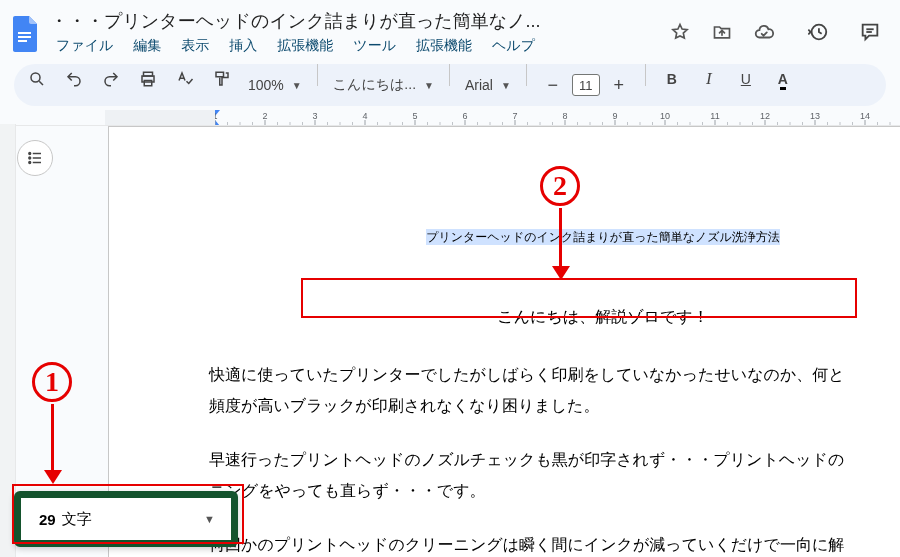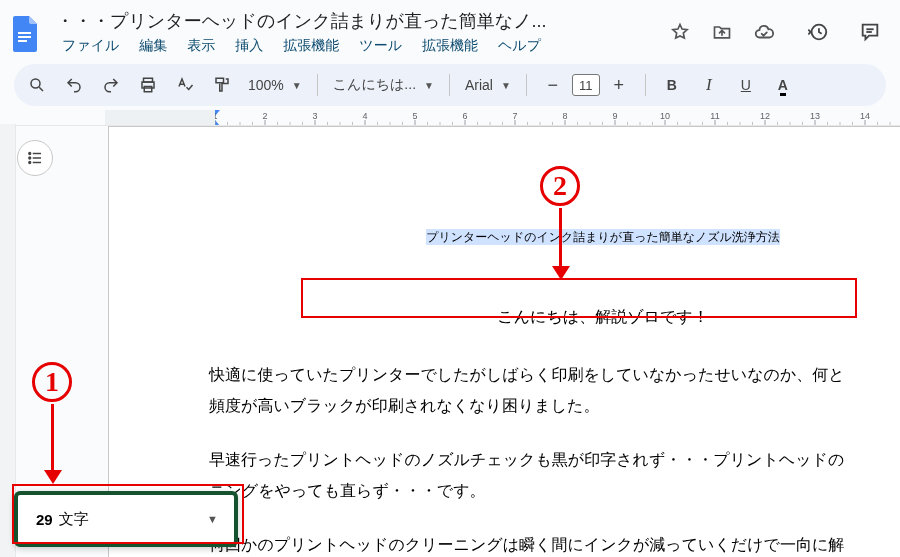--- a/index.html
+++ b/index.html
@@ -1,26 +1,26 @@
 <!DOCTYPE html>
 <html><head>
 <meta charset="utf-8">
 <style>
   * { box-sizing: border-box; margin: 0; padding: 0; }
   body { font-family: "Helvetica Neue", Arial, "Hiragino Kaku Gothic ProN", "Meiryo", sans-serif; background:#f9fbfd; width:900px; height:557px; overflow:hidden; position:relative; }
-  .titlebar { display:flex; align-items:center; height:64px; padding:0 14px 0 10px; background:#f9fbfd; gap:6px; }
+  .titlebar { display:flex; align-items:center; height:64px; padding:0 14px 0 10px; background:#f9fbfd; }
   .docs-logo { width:32px; height:40px; display:flex; align-items:center; justify-content:center; margin-top:4px; }
   .title-col { display:flex; flex-direction:column; flex:1; min-width:0; margin-left:6px; }
   .doc-title { font-size:18px; color:#1f1f1f; white-space:nowrap; overflow:hidden; text-overflow:ellipsis; padding:2px 2px 0 2px; }
   .menubar { display:flex; gap:4px; font-size:14px; color:#0c4a6e; padding-top:2px;}
   .menubar span { padding:2px 8px; border-radius:4px; cursor:default;}
   .title-icons { display:flex; align-items:center; gap:18px; color:#444; padding-right:4px;}
   .icon-btn { width:24px; height:24px; display:flex; align-items:center; justify-content:center; color:#444;}
   .toolbar-wrap { padding:0 14px 4px 14px; }
-  .toolbar { background:#edf2fa; border-radius:24px; height:42px; display:flex; align-items:center; padding:0 8px; gap:7px; color:#444; font-size:14px;}
+  .toolbar { background:#edf2fa; border-radius:24px; height:42px; display:flex; padding:0 8px; gap:7px; color:#444; font-size:14px;}
   .tbtn { min-width:30px; height:30px; display:flex; align-items:center; justify-content:center; border-radius:4px; }
   .sep { width:1px; height:22px; background:#c7c7c7; margin:0 4px;}
   .zoom, .style, .font { display:flex; align-items:center; gap:4px; padding:0 4px;}
   .dd-caret { font-size:10px; color:#555; margin-left:4px;}
   .fontsize-box { display:flex; align-items:center; gap:4px;}
   .fontsize-input { width:28px; height:22px; border:1px solid #747775; border-radius:3px; text-align:center; font-size:13px; background:#fff; padding-top: 1px; display:flex; align-items:center; justify-content:center;}
   .bold { font-weight:700; }
   .italic { font-style:italic; font-family:"Times New Roman", serif; font-size:17px;}
   .underline { text-decoration:underline;}
   .text-color-A { position:relative; font-weight:600;}
@@ -33,21 +33,21 @@
   .side { width:70px; display:flex; flex-direction:column; align-items:center; padding-top:14px;}
   .outline-btn { width:36px; height:36px; border-radius:18px; background:#fff; border:1px solid #c7c7c7; display:flex; align-items:center; justify-content:center; color:#444;}
   .page-area { flex:1; background:#f9fbfd; overflow:hidden; position:relative;}
   .page { position:absolute; left:38px; top:0; width:990px; min-height:800px; background:#fff; border:1px solid #c7c7c7; padding:100px 0 40px 100px; }
   .page p { font-size:16px; line-height:1.9; color:#000;}
   .greet { text-align:center; margin:56px auto 28px -100px; }
   .body-text p { margin-bottom:24px;}
   .sel-title { background:#cfe2ff; font-size:12px; padding:1px 0;}
   .title-center { text-align:center; margin-left:-100px;}
 
-  .char-pop { position:absolute; left:14px; bottom:10px; width:224px; height:56px; background:#fff; border:4px solid #14532d; border-radius:6px; box-shadow:0 2px 6px rgba(0,0,0,.2); display:flex; align-items:center; padding:0 12px 0 18px; font-size:15px; z-index:20;}
+  .char-pop { position:absolute; left:14px; bottom:10px; width:224px; height:56px; background:#fff; border:7px solid #14532d; border-radius:6px; box-shadow:0 2px 6px rgba(0,0,0,.2); display:flex; align-items:center; padding:0 12px 0 18px; font-size:15px; z-index:20;}
   .char-pop .dd { margin-left:auto; color:#555; font-size:11px; padding-right:4px;}
   .char-pop b { font-weight:700; margin-right:6px;}
 
   
   .anno { position:absolute; pointer-events:none; z-index:30;}
   .circ { width:40px; height:40px; border:3px solid #e60000; border-radius:50%; display:flex; align-items:center; justify-content:center; font-family:"Times New Roman", serif; font-size:28px; font-weight:700; color:#e60000; background:rgba(255,255,255,0);}
   .arrow-line { position:absolute; background:#e60000;}
   .arrow-head { position:absolute; width:0; height:0; }
   .red-rect { position:absolute; border:2px solid #e60000;}
   .page-vscroll { position:absolute; left:0; top:-2px; bottom:0; width:16px; background:#f1f3f4; border-right:1px solid #e7e8e9;}

